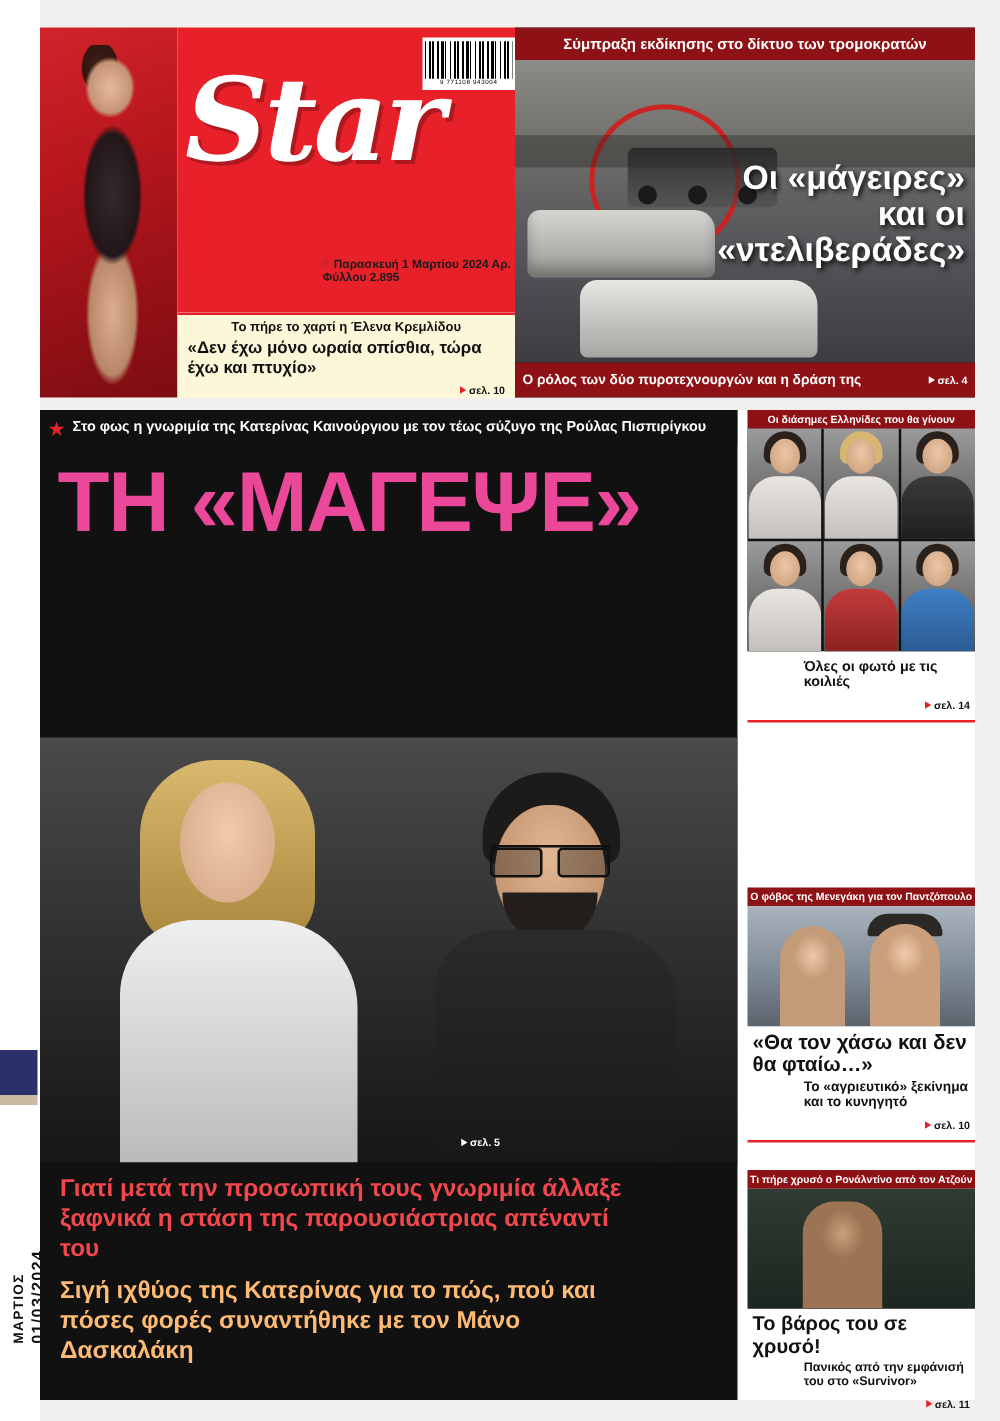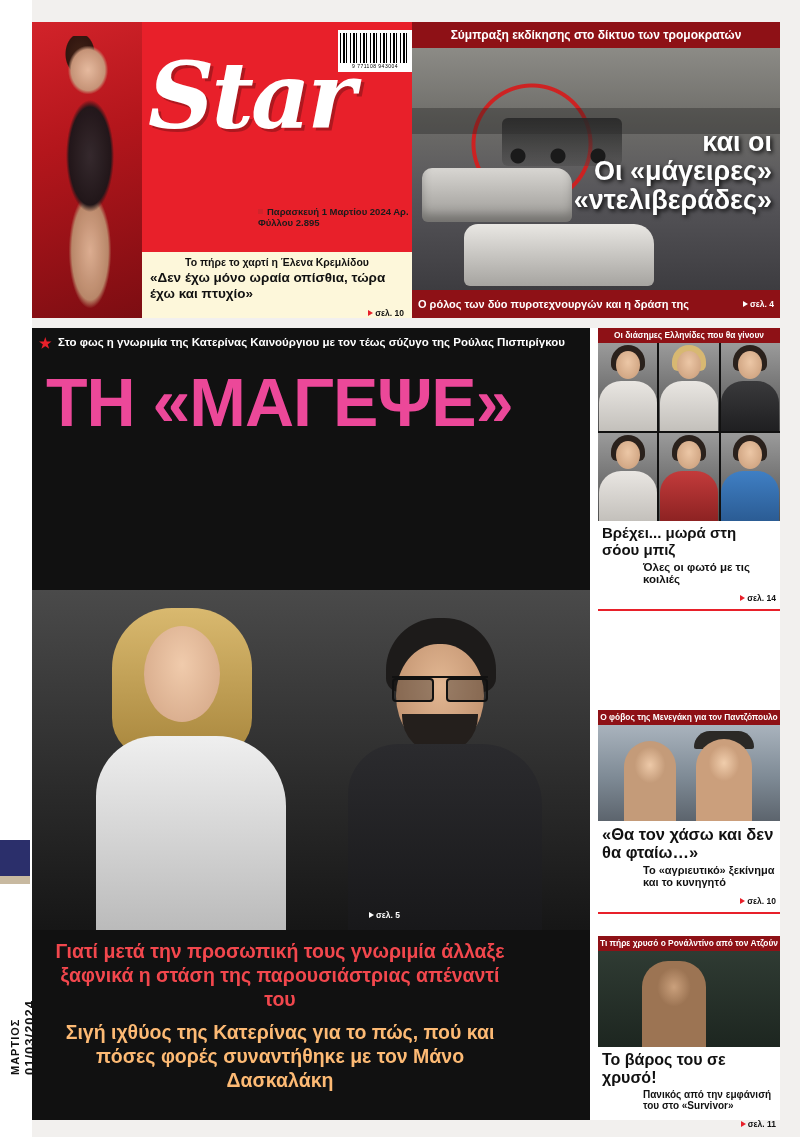--- a/index.html
+++ b/index.html
@@ -404,21 +404,20 @@
   .lead .photo .pg .pagetag { color: #fff; }
   .lead .photo .pg .pagetag .tri { border-left-color: #fff; }
 
   .lead .caption {
     position: absolute;
     left: 0; top: 602px;
     width: 492px; height: 190px;
     background: #111;
     padding: 10px 12px 0 16px;
     box-sizing: border-box;
-    text-align: center;
   }
   .lead .caption .red {
     color: #f2474d;
     font-size: 19.5px;
     font-weight: bold;
     line-height: 1.22;
   }
   .lead .caption .white {
     color: #fdba74;
     font-size: 19.5px;
@@ -573,22 +572,22 @@
 
     <div class="topright">
       <div class="strapline">Σύμπραξη εκδίκησης στο δίκτυο των τρομοκρατών</div>
       <div class="photo">
         <div class="road"></div>
         <div class="bikes"></div>
         <div class="car1"></div>
         <div class="car2"></div>
       </div>
       <div class="titles">
+        <div>Οι «μάγειρες»</div>
         <div>και οι</div>
-        <div>Οι «μάγειρες»</div>
         <div>«ντελιβεράδες»</div>
       </div>
       <div class="bottomstrap">
         <span class="pagetag"><span class="tri"></span><span>σελ. 4</span></span>
         <span>Ο ρόλος των δύο πυροτεχνουργών και η δράση της «ξανθιάς»</span>
       </div>
     </div>
   </div>
 
   <div class="main">
@@ -657,21 +656,20 @@
               <div class="head"></div>
               <div class="torso"></div>
             </div>
           <div class="cell dress-blue">
               <div class="hair"></div>
               <div class="head"></div>
               <div class="torso"></div>
             </div>
         </div>
         <div style="padding:4px 4px 0 4px;">
-          <div class="rail-title" style="font-size:15px;">Βρέχει... μωρά στη σόου μπιζ</div>
           <div class="rail-sub" style="font-size:11.5px;margin-top:3px;">Όλες οι φωτό με τις κοιλιές</div>
           <div class="rail-pg" style="margin-top:2px;">
             <span class="pagetag"><span class="tri"></span><span>σελ. 14</span></span>
           </div>
         </div>
         <div class="hr-red" style="margin-top:4px;"></div>
       </div>
 
       <div class="rail-item" style="top:382px;">
         <div class="rail-strap">Ο φόβος της Μενεγάκη για τον Παντζόπουλο</div>

